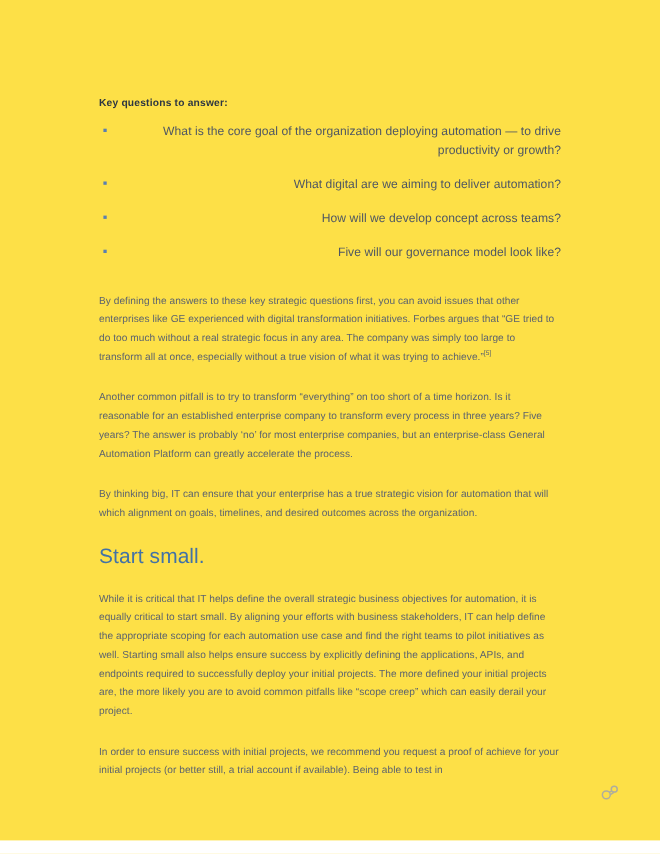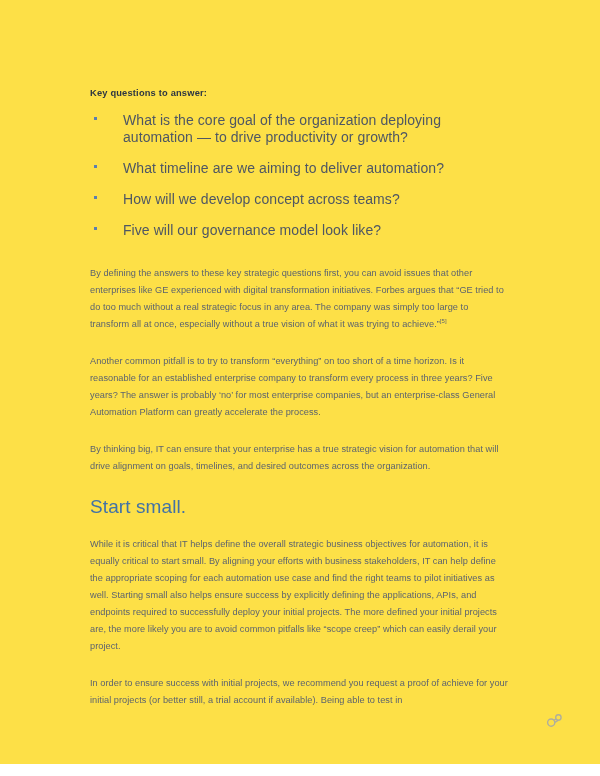--- a/index.html
+++ b/index.html
@@ -60,24 +60,25 @@
   .bullet-square {
     position: absolute;
     left: 4px;
     top: 5px;
     width: 3px;
     height: 3px;
     background: #5b7fb0;
   }
   .question-text {
     display: block;
-    font-size: 14px;
+    font-size: 11px;
     line-height: 17px;
     color: #4f5763;
     letter-spacing: 0.005em;
+    text-align: right;
   }
 
   
   .body-para {
     font-size: 9.2px;
     line-height: 17px;
     color: #5c636e;
     letter-spacing: 0.005em;
     margin: 0 0 20px 0;
   }
@@ -122,41 +123,41 @@
 
     <ul class="question-list">
 
       <li class="question-item">
         <span class="bullet-square"></span>
         <span class="question-text">What is the core goal of the organization deploying automation — to drive productivity or growth?</span>
       </li>
 
       <li class="question-item">
         <span class="bullet-square"></span>
-        <span class="question-text">What timeline are we aiming to deliver automation?</span>
+        <span class="question-text">What digital are we aiming to deliver automation?</span>
       </li>
 
 
       <li class="question-item">
         <span class="bullet-square"></span>
         <span class="question-text">How will we develop concept across teams?</span>
       </li>
 
       <li class="question-item">
         <span class="bullet-square"></span>
         <span class="question-text">Five will our governance model look like?</span>
       </li>
 
     </ul>
 
     <p class="body-para"><span>By defining the answers to these key strategic questions first, you can avoid issues that other enterprises like GE experienced with digital transformation initiatives. Forbes argues that “GE tried to do too much without a real strategic focus in any area. The company was simply too large to transform all at once, especially without a true vision of what it was trying to achieve.”</span><sup class="footnote-ref">[5]</sup></p>
 
     <p class="body-para">Another common pitfall is to try to transform “everything” on too short of a time horizon. Is it reasonable for an established enterprise company to transform every process in three years? Five years? The answer is probably ‘no’ for most enterprise companies, but an enterprise-class General Automation Platform can greatly accelerate the process.</p>
 
-    <p class="body-para">By thinking big, IT can ensure that your enterprise has a true strategic vision for automation that will drive alignment on goals, timelines, and desired outcomes across the organization.</p>
+    <p class="body-para">By thinking big, IT can ensure that your enterprise has a true strategic vision for automation that will which alignment on goals, timelines, and desired outcomes across the organization.</p>
 
     <h2 class="blue-heading">Start small.</h2>
 
     <p class="body-para">While it is critical that IT helps define the overall strategic business objectives for automation, it is equally critical to start small. By aligning your efforts with business stakeholders, IT can help define the appropriate scoping for each automation use case and find the right teams to pilot initiatives as well. Starting small also helps ensure success by explicitly defining the applications, APIs, and endpoints required to successfully deploy your initial projects. The more defined your initial projects are, the more likely you are to avoid common pitfalls like “scope creep” which can easily derail your project.</p>
 
     <p class="body-para">In order to ensure success with initial projects, we recommend you request a proof of achieve for your initial projects (or better still, a trial account if available). Being able to test in</p>
 
   </div>
 
   <div class="footer-logo">

